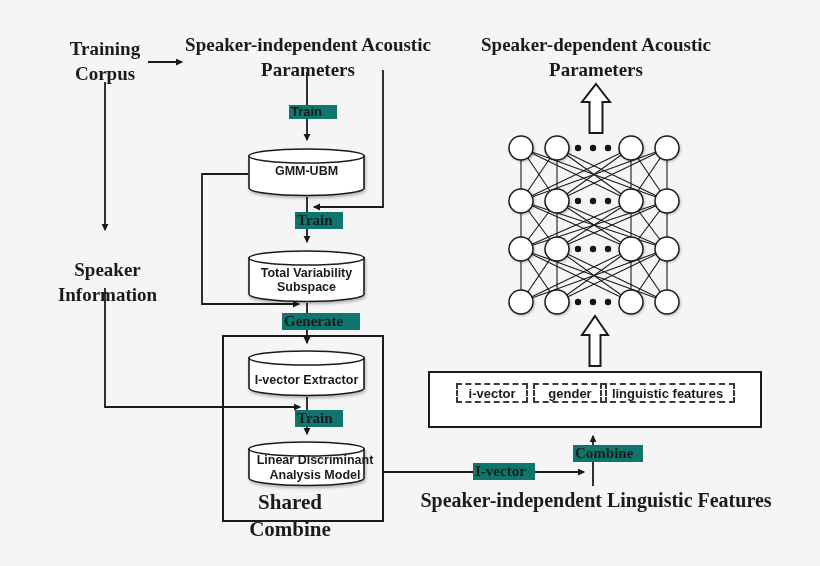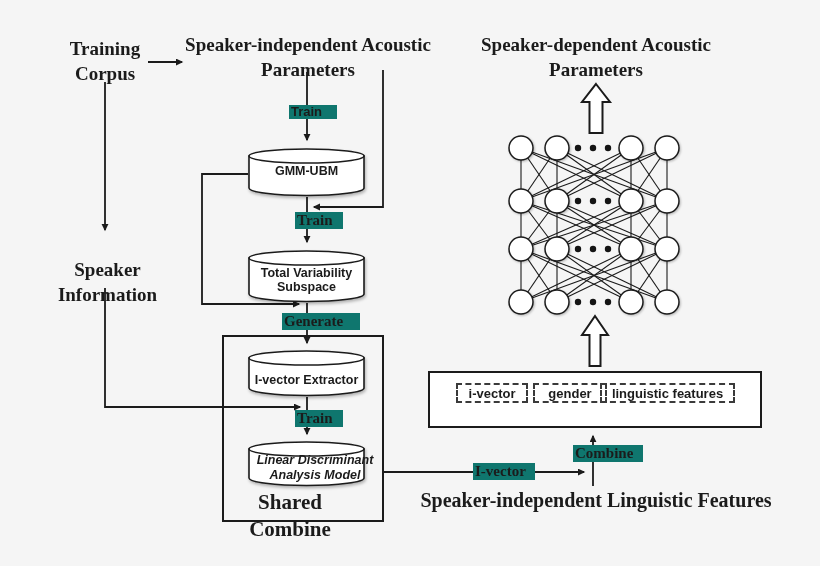--- a/index.html
+++ b/index.html
@@ -172,21 +172,21 @@
   </div>
 
   <div class="cyl" style="left:248px;top:350px;width:117px;height:54px;">
     <svg width="117" height="47" viewBox="0 0 117 47">
       <path d="M1 8 V38 A57.5 7.5 0 0 0 116 38 V8 Z" fill="#fff" stroke="#1b1b1b" stroke-width="1.6"></path>
       <ellipse cx="58.5" cy="8" rx="57.5" ry="7" fill="#fff" stroke="#1b1b1b" stroke-width="1.6"></ellipse>
     </svg>
     <div class="clabel">I-vector Extractor</div>
   </div>
 
-  <div class="cyl" style="left:248px;top:441px;width:134px;height:46px;font-style:italic;">
+  <div class="cyl" style="left:248px;top:441px;width:134px;height:46px;">
     <svg width="117" height="46" viewBox="0 0 117 46">
       <path d="M1 8 V37 A57.5 7.5 0 0 0 116 37 V8 Z" fill="#fff" stroke="#1b1b1b" stroke-width="1.6"></path>
       <ellipse cx="58.5" cy="8" rx="57.5" ry="7" fill="#fff" stroke="#1b1b1b" stroke-width="1.6"></ellipse>
     </svg>
     <div class="clabel pre">Linear Discriminant
 Analysis Model</div>
   </div>
 
   <div class="title pre" style="left:45px;top:37px;width:120px;">Training
 Corpus</div>

